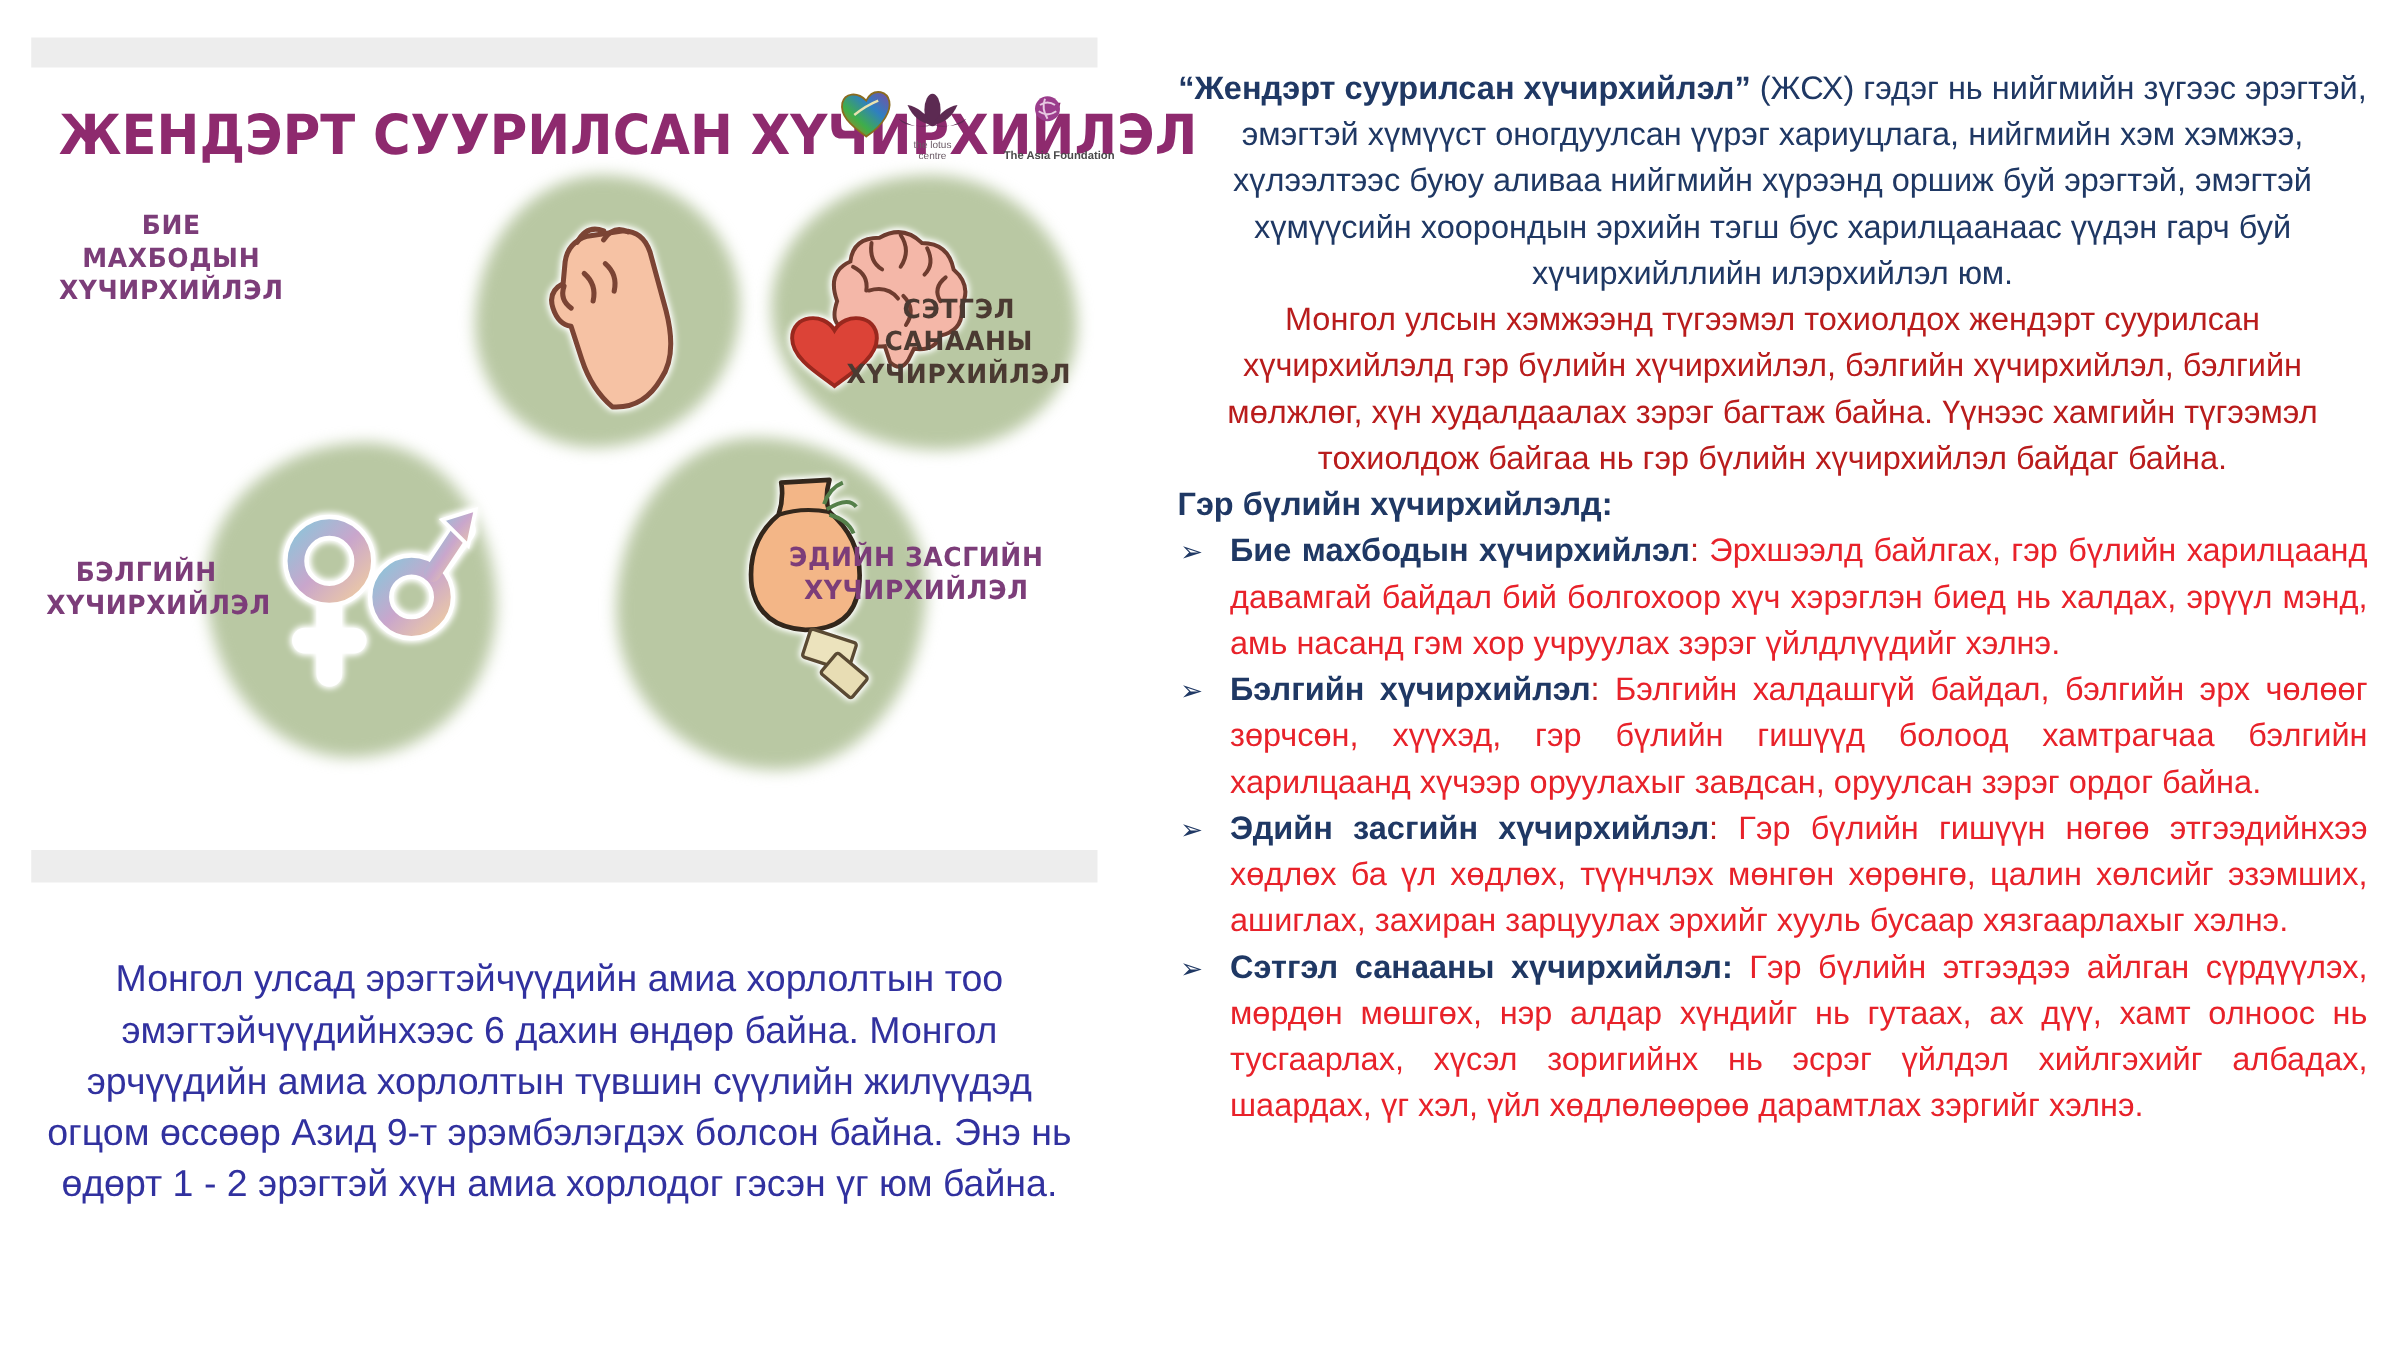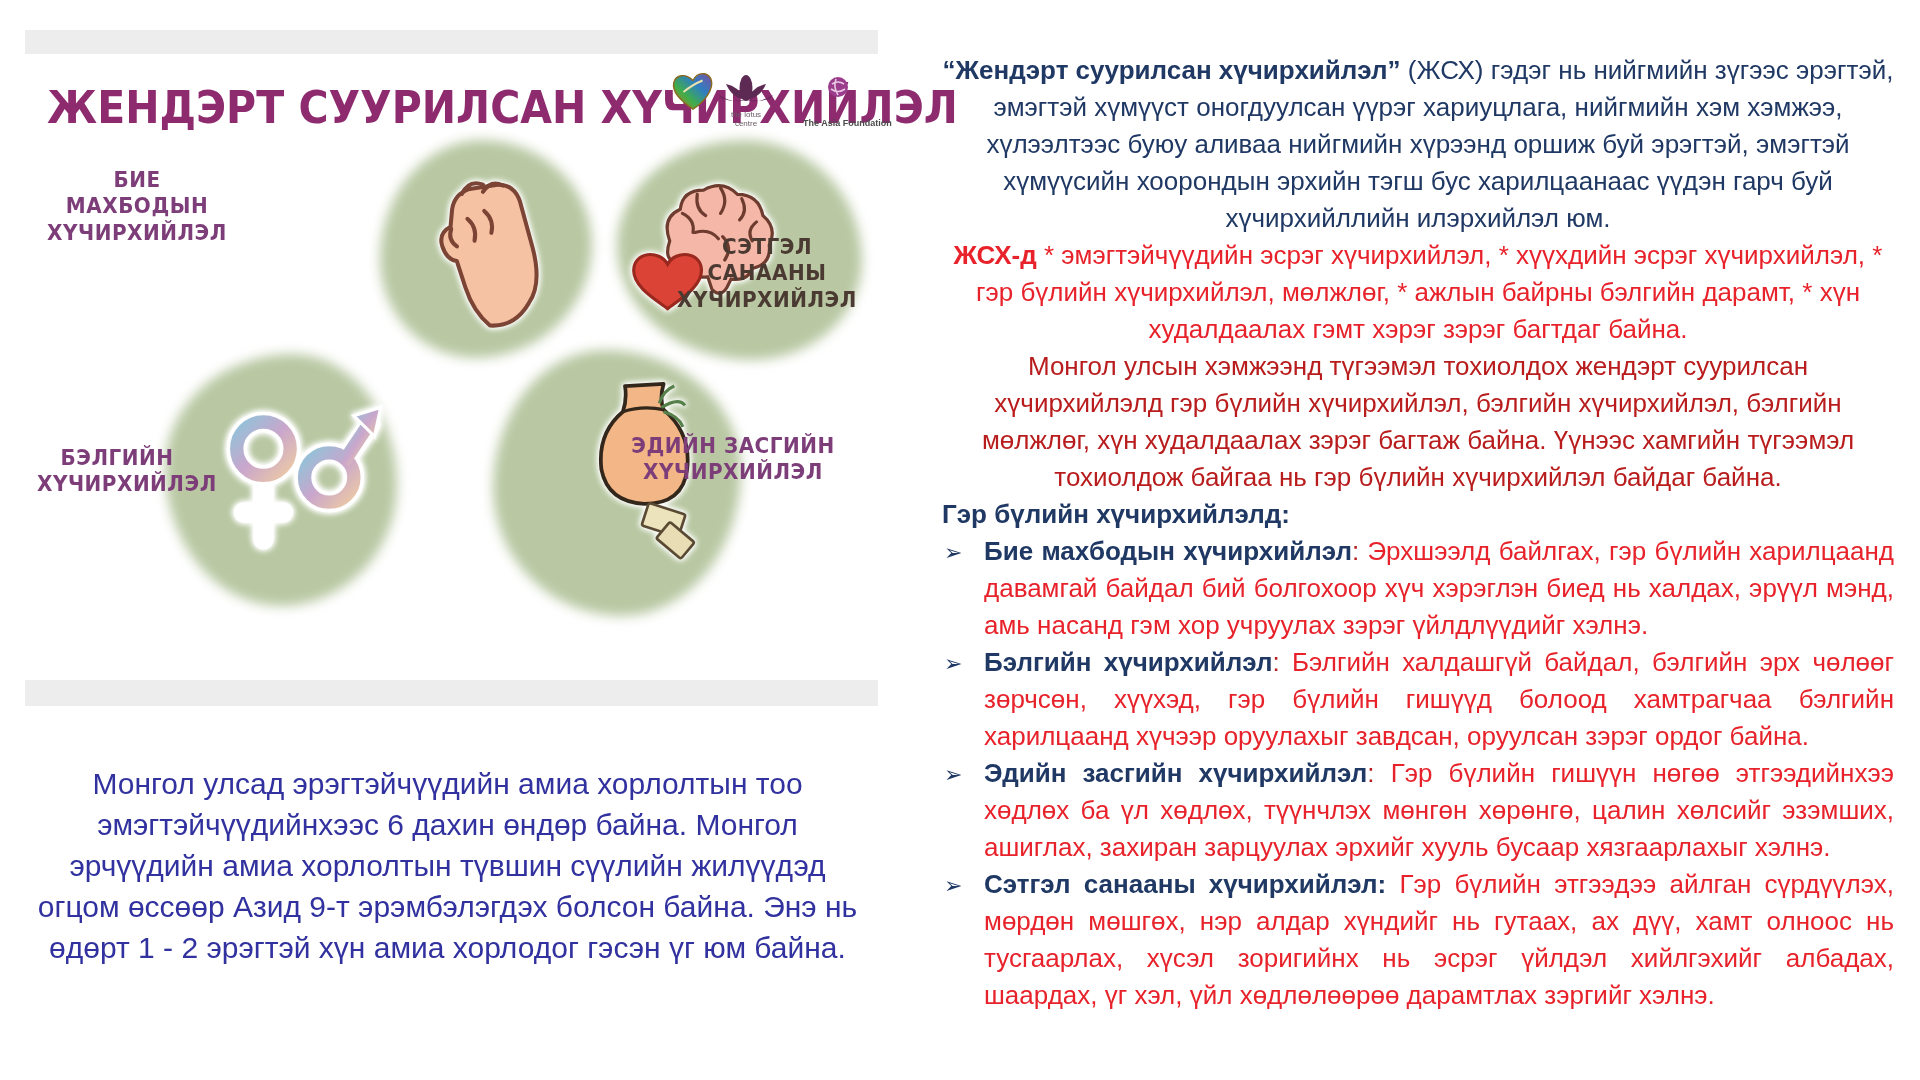--- a/index.html
+++ b/index.html
@@ -206,21 +206,20 @@
       <span>ХҮЧИРХИЙЛЭЛ</span>
     </div>
   </div>
 
   <div class="note">Монгол улсад эрэгтэйчүүдийн амиа хорлолтын тоо эмэгтэйчүүдийнхээс 6 дахин өндөр байна. Монгол эрчүүдийн амиа хорлолтын түвшин сүүлийн жилүүдэд огцом өссөөр Азид 9-т эрэмбэлэгдэх болсон байна. Энэ нь өдөрт 1 - 2 эрэгтэй хүн амиа хорлодог гэсэн үг юм байна.</div>
 
   <div class="article">
 
     <p class="centered ital"><span class="lead-bold">“Жендэрт суурилсан хүчирхийлэл”</span><span> (ЖСХ) гэдэг нь нийгмийн зүгээс эрэгтэй, эмэгтэй хүмүүст оногдуулсан үүрэг хариуцлага, нийгмийн хэм хэмжээ, хүлээлтээс буюу аливаа нийгмийн хүрээнд оршиж буй эрэгтэй, эмэгтэй хүмүүсийн хоорондын эрхийн тэгш бус харилцаанаас үүдэн гарч буй хүчирхийллийн илэрхийлэл юм.</span></p>
 
-    <p class="centered ital red"><span class="lead-bold">ЖСХ-д</span><span> * эмэгтэйчүүдийн эсрэг хүчирхийлэл, * хүүхдийн эсрэг хүчирхийлэл, * гэр бүлийн хүчирхийлэл, мөлжлөг, * ажлын байрны бэлгийн дарамт, * хүн худалдаалах гэмт хэрэг зэрэг багтдаг байна.</span></p>
 
     <p class="centered navy">Монгол улсын хэмжээнд түгээмэл тохиолдох жендэрт суурилсан хүчирхийлэлд гэр бүлийн хүчирхийлэл, бэлгийн хүчирхийлэл, бэлгийн мөлжлөг, хүн худалдаалах зэрэг багтаж байна. Үүнээс хамгийн түгээмэл тохиолдож байгаа нь гэр бүлийн хүчирхийлэл байдаг байна.</p>
 
     <p class="list-heading">Гэр бүлийн хүчирхийлэлд:</p>
 
     <ul class="types">
       <li>
         <span class="arrow-marker">➢</span><span class="term">Бие махбодын хүчирхийлэл</span><span class="navy">: </span><span class="red">Эрхшээлд байлгах, гэр бүлийн харилцаанд давамгай байдал бий болгохоор хүч хэрэглэн биед нь халдах, эрүүл мэнд, амь насанд гэм хор учруулах зэрэг үйлдлүүдийг хэлнэ.</span>
       </li>
       <li>

